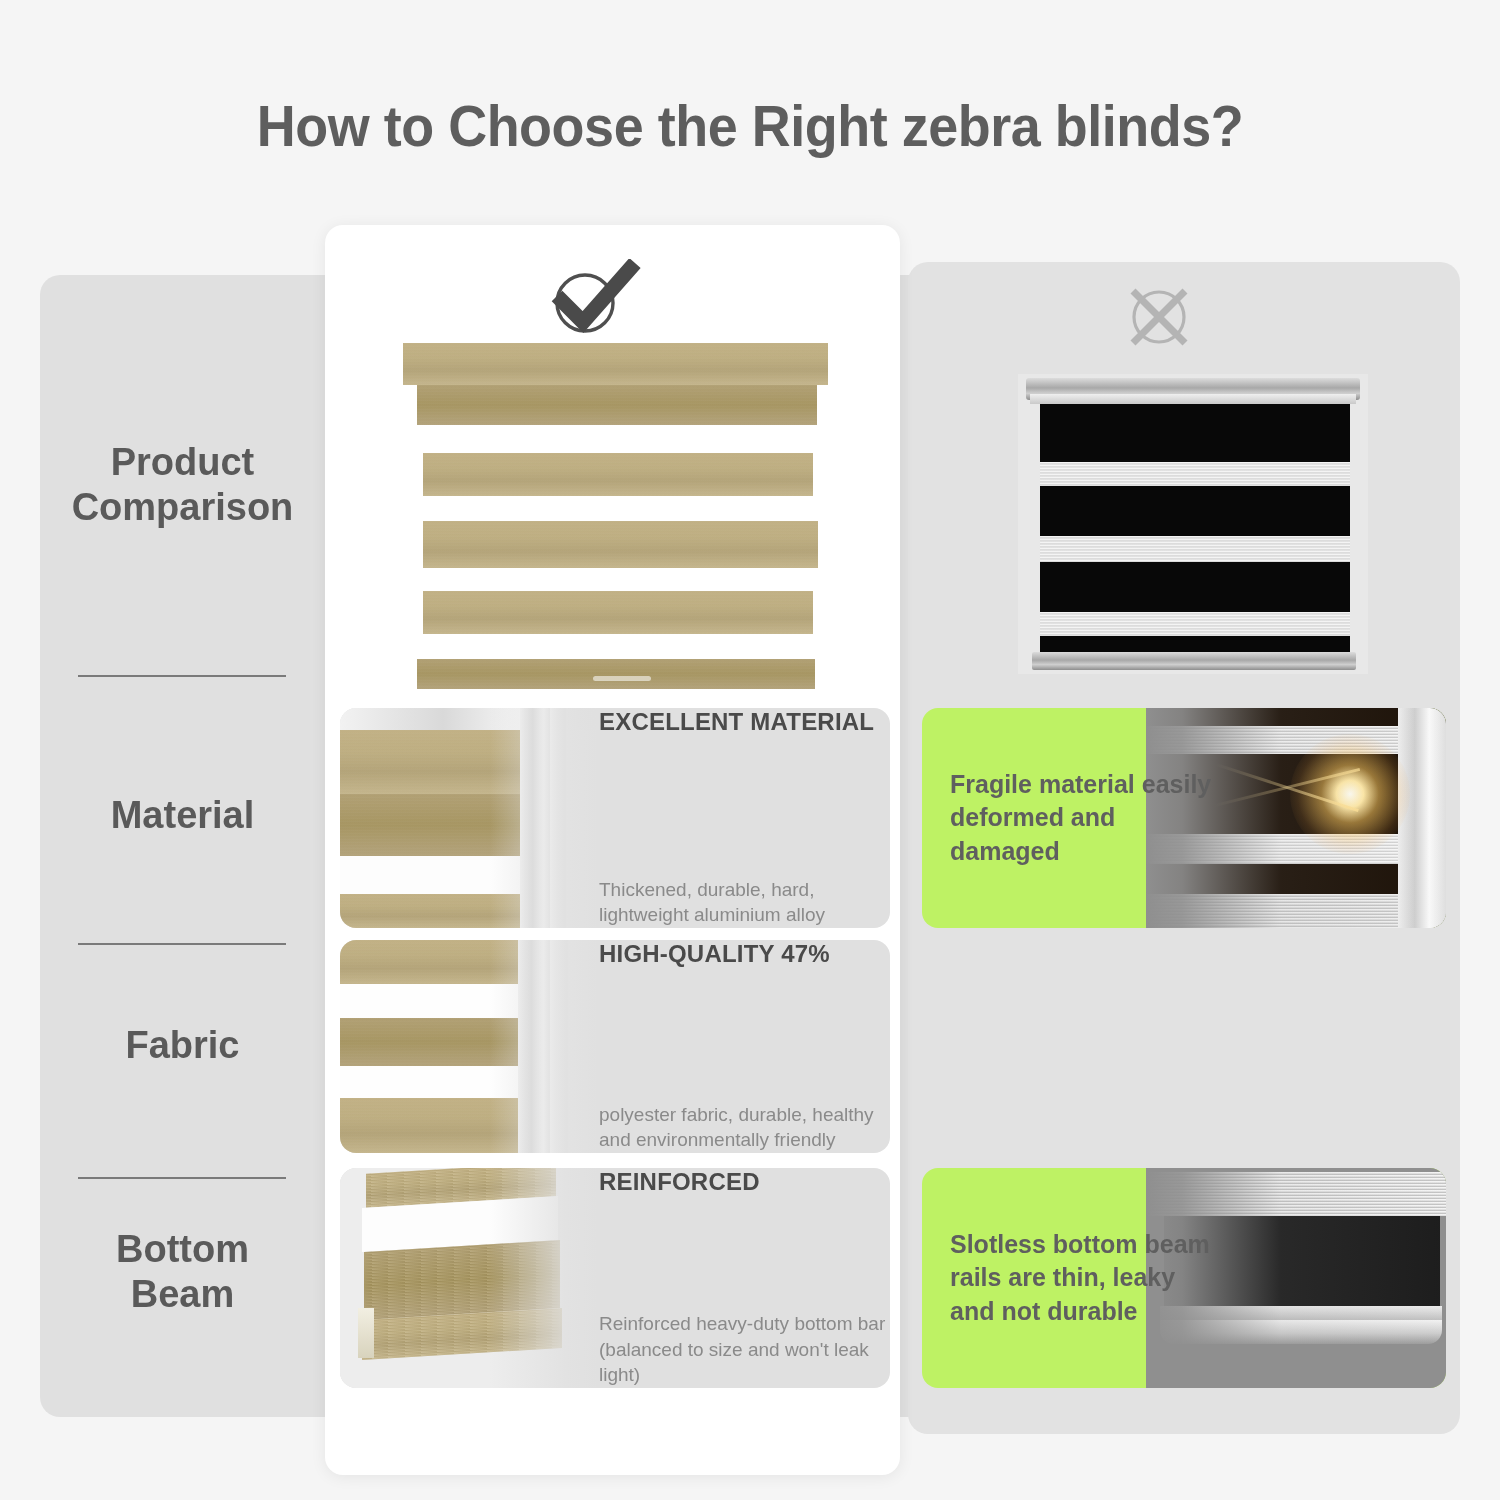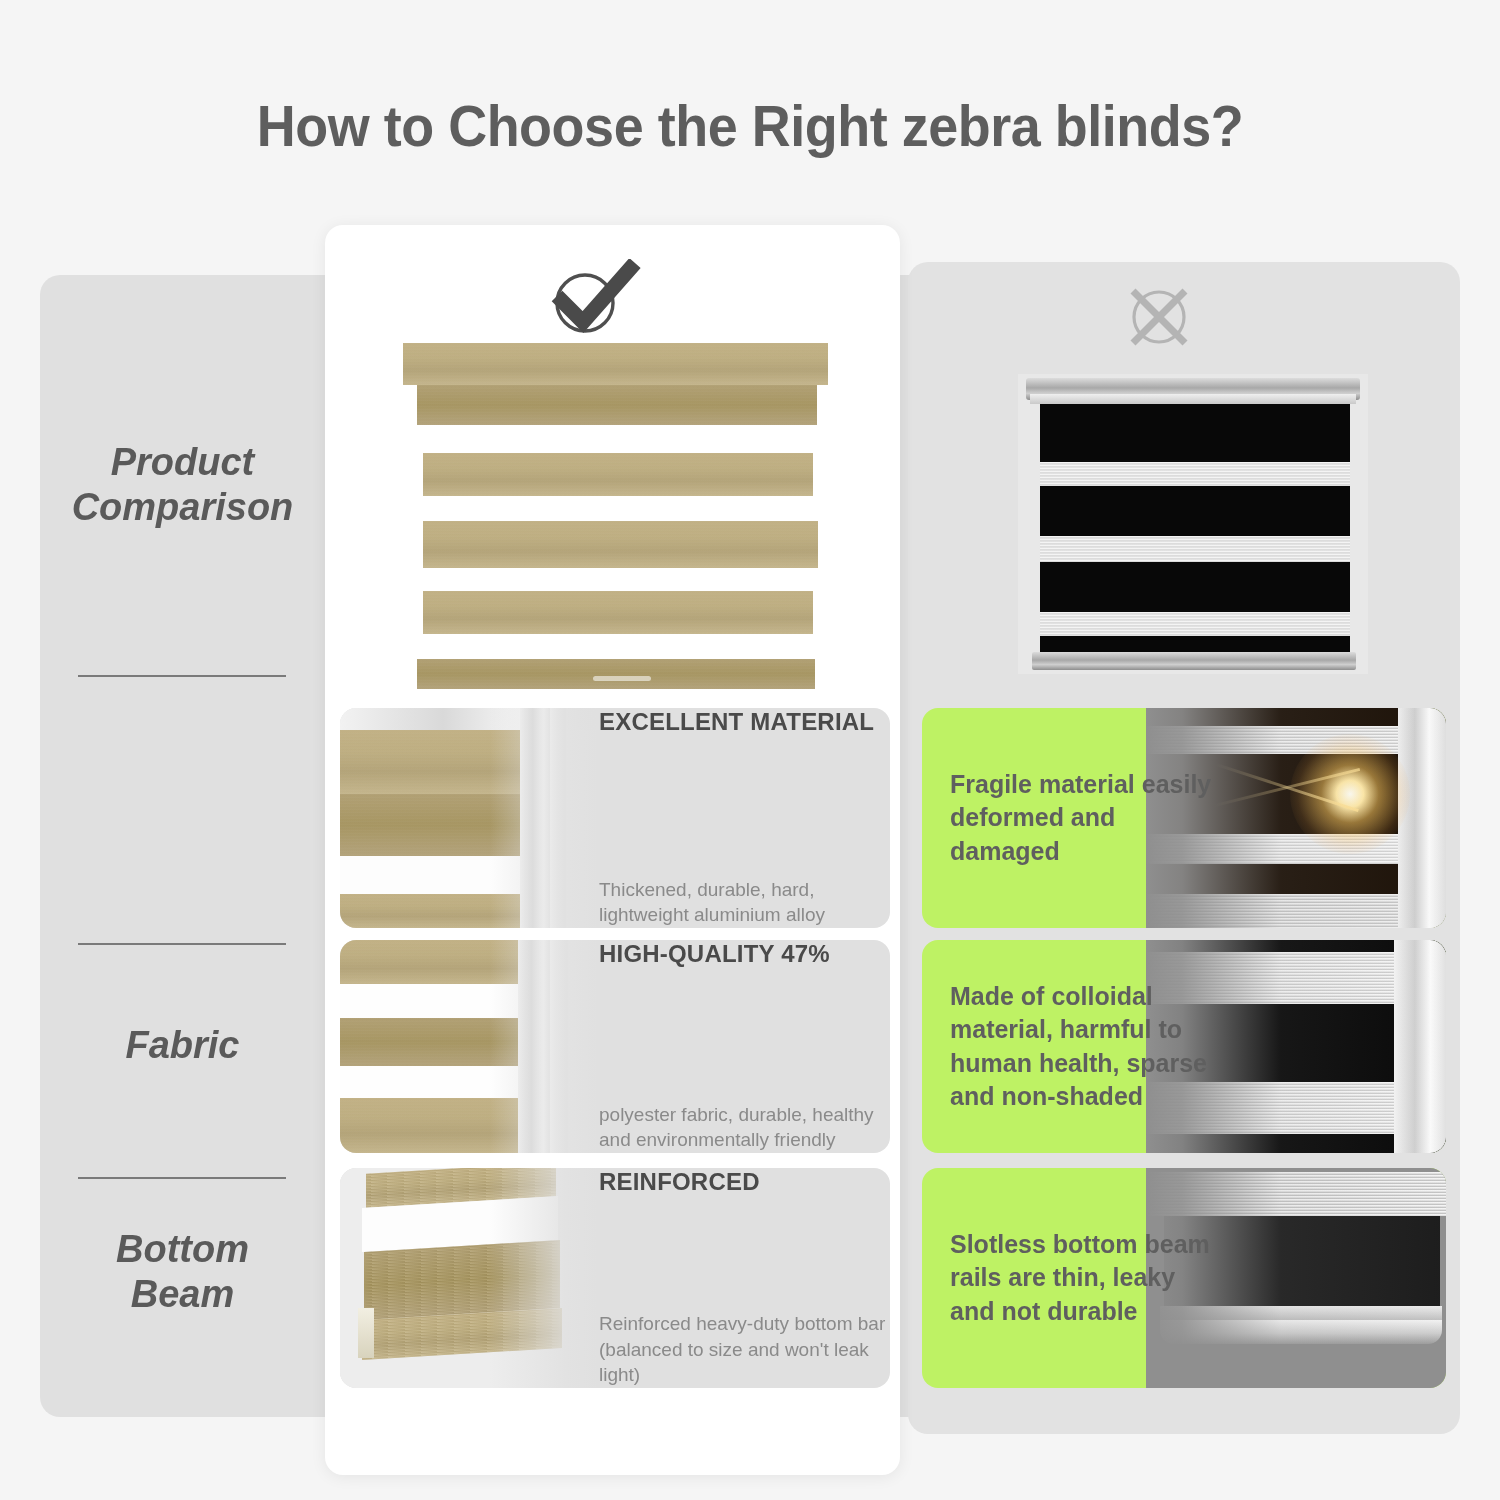--- a/index.html
+++ b/index.html
@@ -46,21 +46,20 @@
     width: 285px; height: 1142px;
   }
   .row-label {
     position: absolute;
     left: 0; width: 285px;
     text-align: center;
     color: #5a5a5a;
     font-weight: bold;
     font-size: 38px;
     line-height: 1.18;
-    font-style: italic;
   }
   .row-label.l0 { top: 165px; }
   .row-label.l1 { top: 518px; }
   .row-label.l2 { top: 748px; }
   .row-label.l3 { top: 952px; }
   .row-divider {
     position: absolute;
     left: 38px; width: 208px;
     height: 2px; background: #7a7a7a;
   }
@@ -241,20 +240,21 @@
 
   <div class="gray-panel"></div>
 
   <div class="label-col">
     <div class="row-label l0">
       <div>Product</div>
       <div>Comparison</div>
     </div>
     <div class="row-divider d0"></div>
 
+    <div class="row-label l1">Material</div>
     <div class="row-divider d1"></div>
 
     <div class="row-label l2">Fabric</div>
     <div class="row-divider d2"></div>
 
     <div class="row-label l3">
       <div>Bottom</div>
       <div>Beam</div>
     </div>
   </div>
@@ -289,32 +289,20 @@
       <div style="position:absolute;left:0;bottom:0;width:100%;height:34px;background:repeating-linear-gradient(to bottom,#fafafa 0,#d5d5d5 2px,#b5b5b5 3px);"></div>
       <div style="position:absolute;right:0;top:0;width:48px;height:100%;background:linear-gradient(to right,#f0f0f0,#cfcfcf 35%,#fafafa 65%,#dedede);"></div>
       <div style="position:absolute;right:36px;top:26px;width:120px;height:120px;border-radius:50%;
                   background:radial-gradient(circle,#fffdf3 0%,#ffe9a8 16%,rgba(255,200,90,0.55) 34%,rgba(255,170,60,0.12) 62%,rgba(255,170,60,0) 75%);"></div>
       <div style="position:absolute;right:84px;top:78px;width:150px;height:3px;background:linear-gradient(to left,rgba(255,225,150,0.85),rgba(255,210,120,0));transform:rotate(18deg);"></div>
       <div style="position:absolute;right:84px;top:78px;width:150px;height:3px;background:linear-gradient(to left,rgba(255,225,150,0.7),rgba(255,210,120,0));transform:rotate(-14deg);"></div>
     </div>
     <div class="bad-text">Fragile material easily deformed and damaged</div>
   </div>
 
-  <div class="bad-card b1">
-    <div class="bad-photo">
-      <div style="position:absolute;inset:0;background:#2a2a2a;"></div>
-      <div style="position:absolute;left:0;top:0;width:100%;height:12px;background:#0a0a0a;"></div>
-      <div style="position:absolute;left:0;top:12px;width:100%;height:52px;background:repeating-linear-gradient(to bottom,#fff 0,#e0e0e0 2px,#bdbdbd 3px);"></div>
-      <div style="position:absolute;left:0;top:64px;width:100%;height:78px;background:#090909;"></div>
-      <div style="position:absolute;left:0;top:142px;width:100%;height:52px;background:repeating-linear-gradient(to bottom,#fff 0,#e0e0e0 2px,#bdbdbd 3px);"></div>
-      <div style="position:absolute;left:0;top:194px;width:100%;height:30px;background:#090909;"></div>
-      <div style="position:absolute;right:0;top:0;width:52px;height:100%;background:linear-gradient(to right,#f5f5f5,#d0d0d0 40%,#fbfbfb 70%,#e0e0e0);"></div>
-    </div>
-    <div class="bad-text">Made of colloidal material, harmful to human health, sparse and non-shaded</div>
-  </div>
 
   <div class="bad-card b2">
     <div class="bad-photo">
       <div style="position:absolute;inset:0;background:#8f8f8f;"></div>
       <div style="position:absolute;left:0;top:4px;width:100%;height:44px;background:repeating-linear-gradient(to bottom,#fdfdfd 0,#d8d8d8 2px,#b0b0b0 3px);"></div>
       <div style="position:absolute;left:18px;top:48px;width:92%;height:90px;background:#1d1d1d;"></div>
       <div style="position:absolute;left:14px;top:138px;width:94%;height:14px;background:linear-gradient(to bottom,#ececec,#c0c0c0);"></div>
       <div style="position:absolute;left:14px;top:152px;width:94%;height:24px;border-radius:0 0 14px 14px;background:linear-gradient(to bottom,#f2f2f2,#cdcdcd 55%,#9d9d9d);"></div>
     </div>
     <div class="bad-text">Slotless bottom beam rails are thin, leaky and not durable</div>

